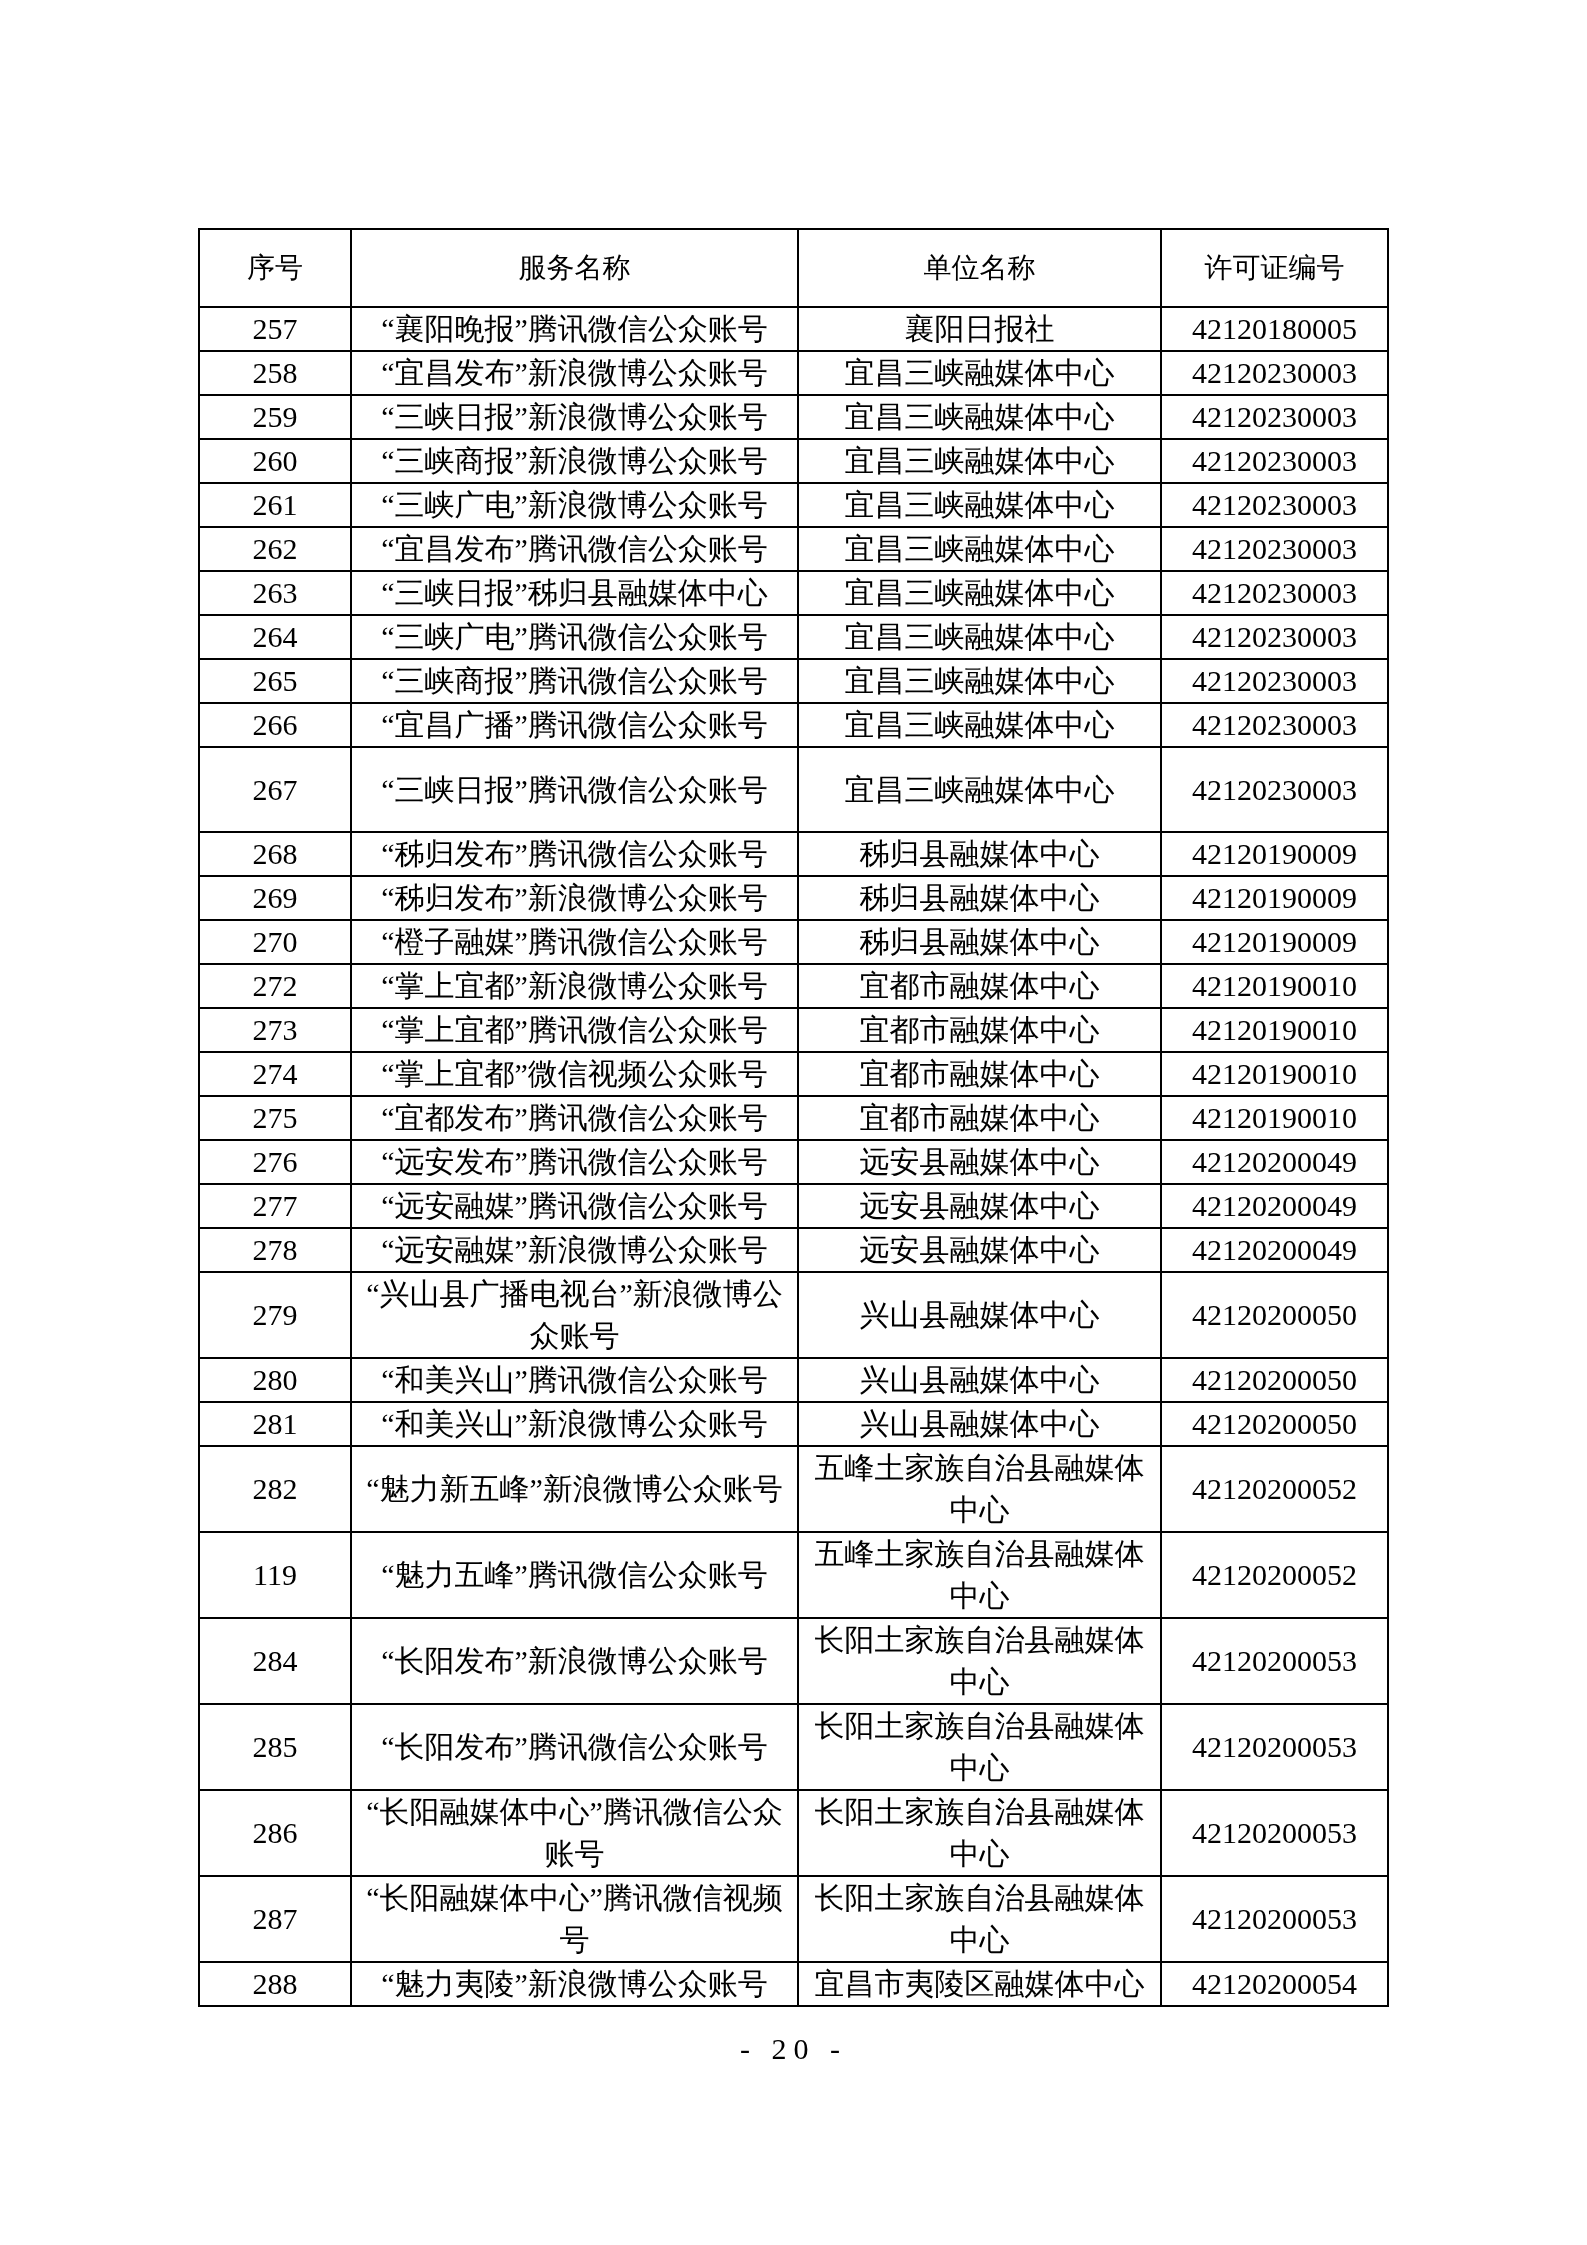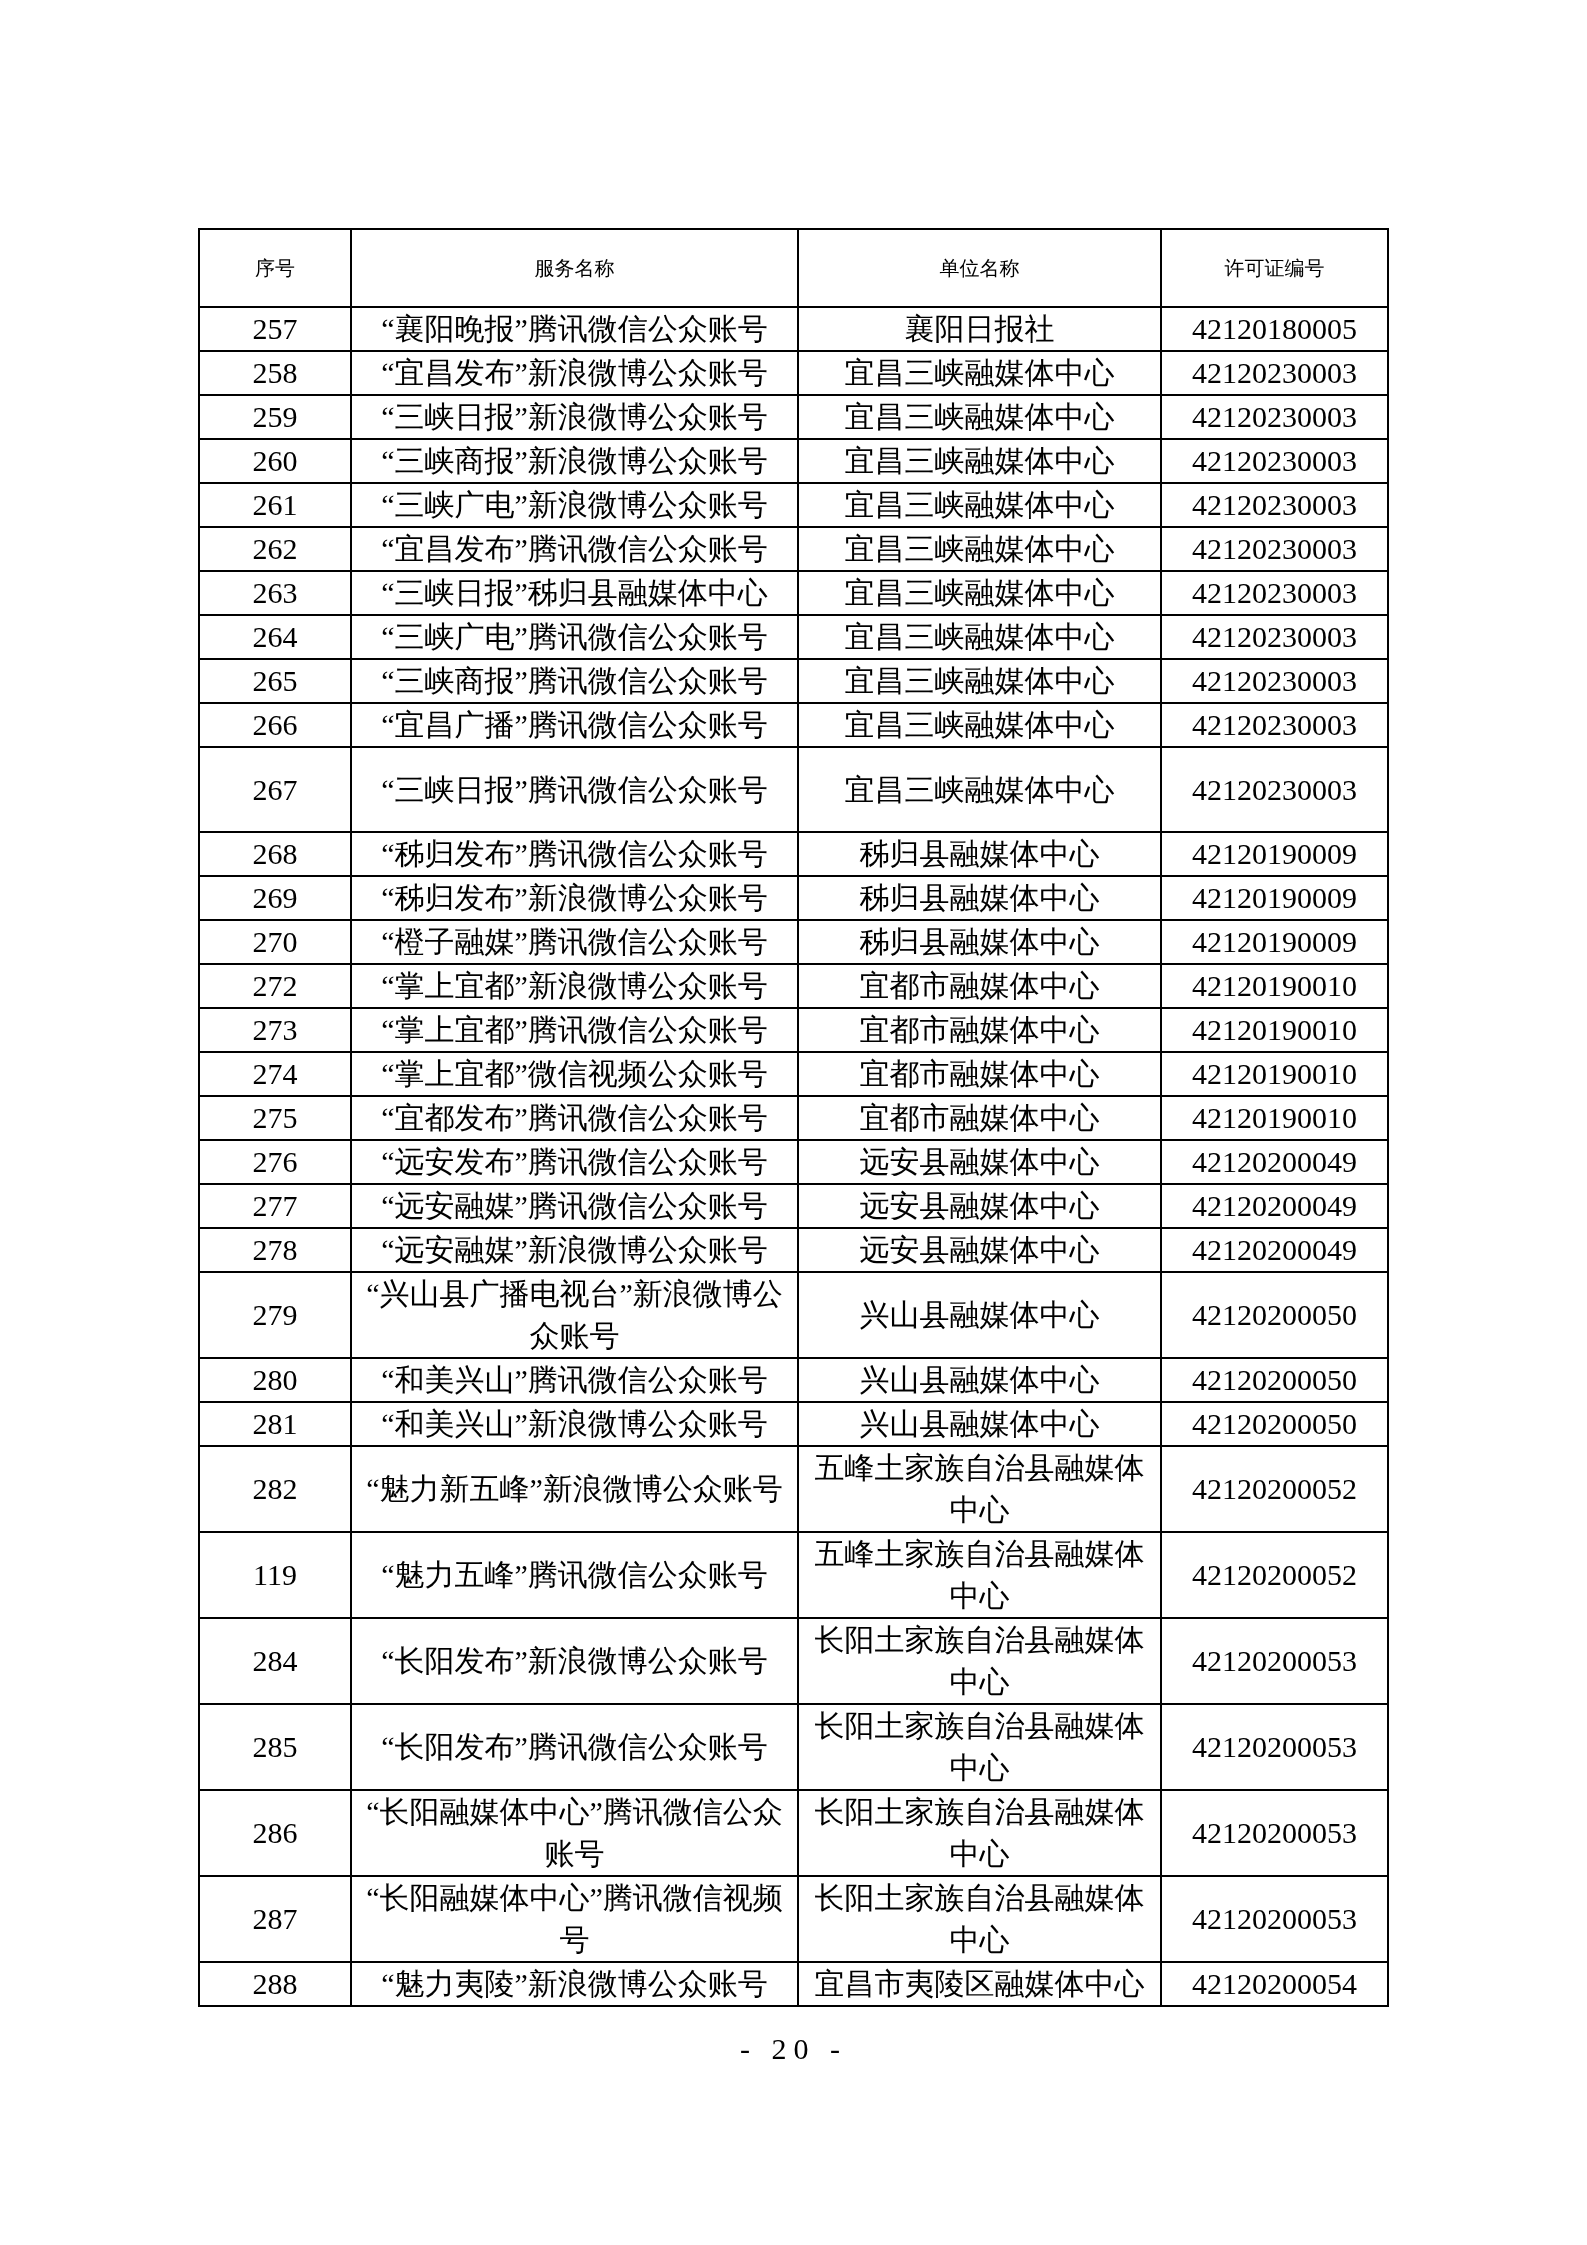--- a/index.html
+++ b/index.html
@@ -30,21 +30,21 @@
     text-align: center;
     vertical-align: middle;
     font-weight: normal;
     padding: 0 2px;
     overflow: hidden;
   }
   .license-table thead tr {
     height: 78px;
   }
   .license-table th {
-    font-size: 20px;
+    font-size: 28px;
   }
   .license-table tbody tr {
     height: 43px;
     font-family: Liberation Serif, serif;
   }
   .license-table tbody tr.tall {
     height: 85px;
   }
   .license-table td {
     font-size: 30px;

